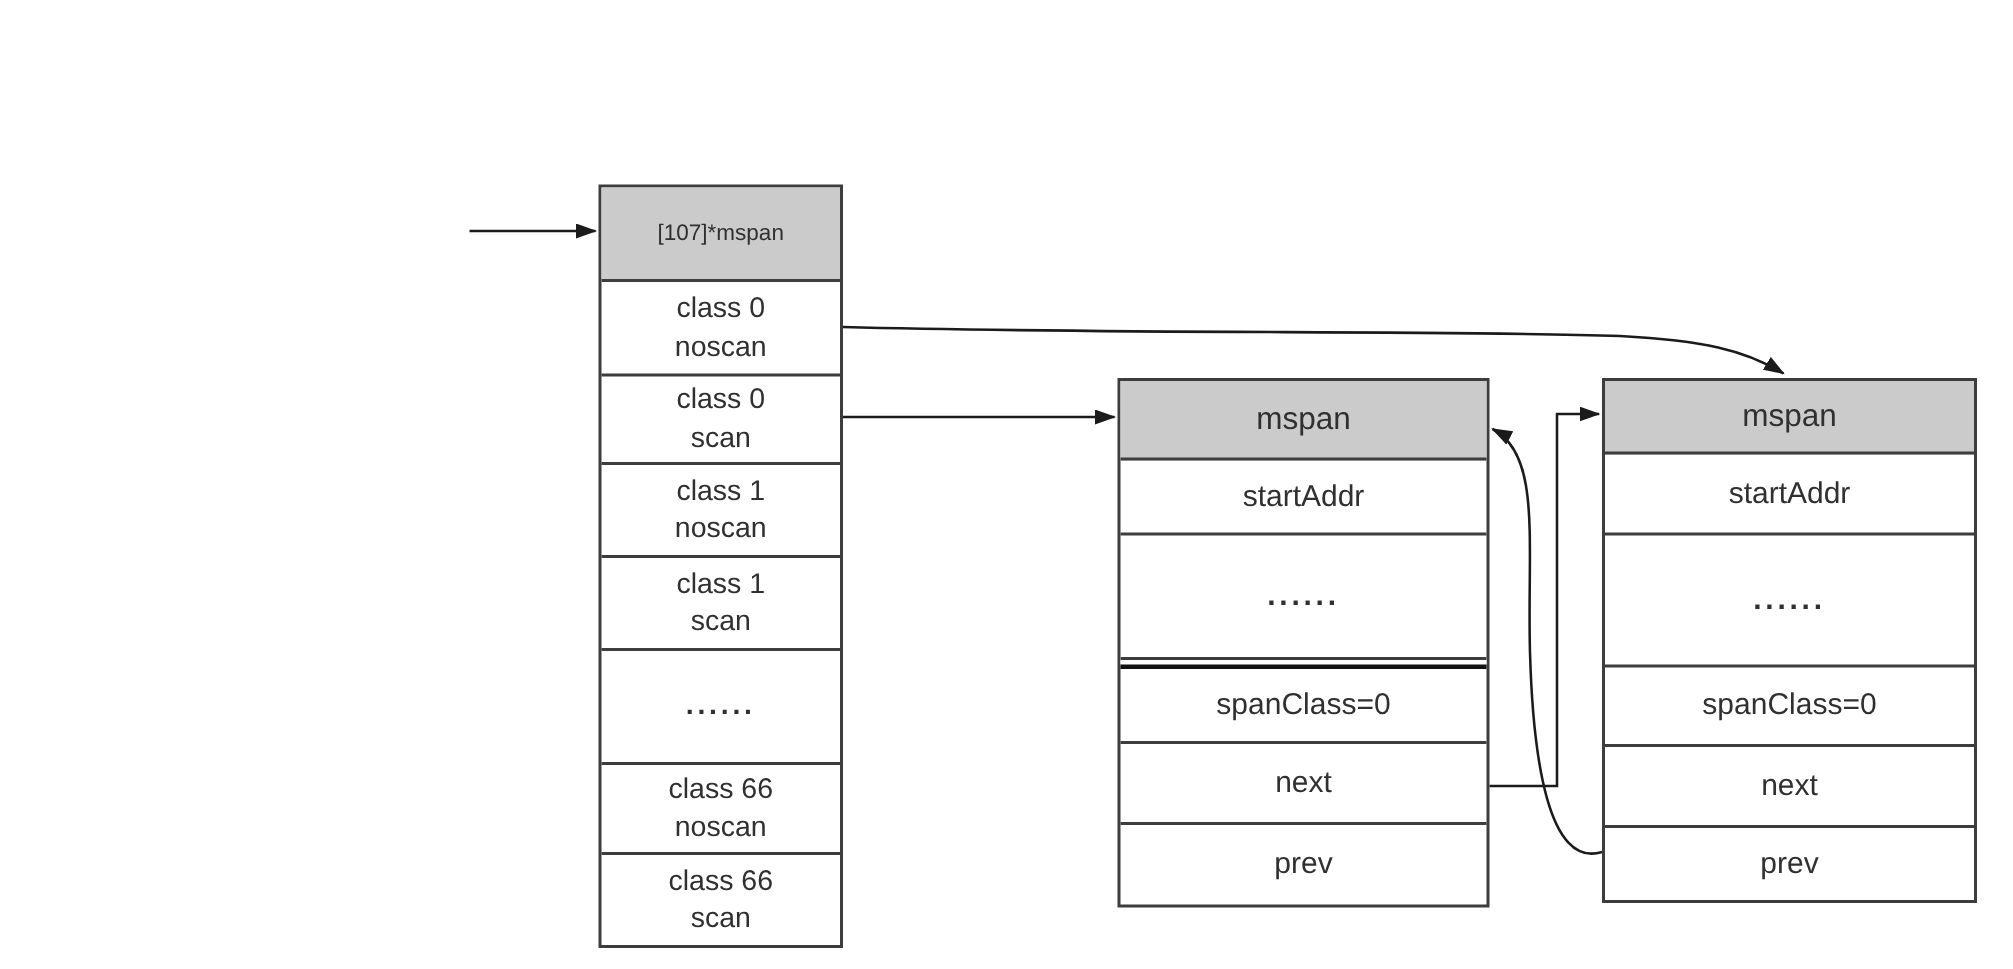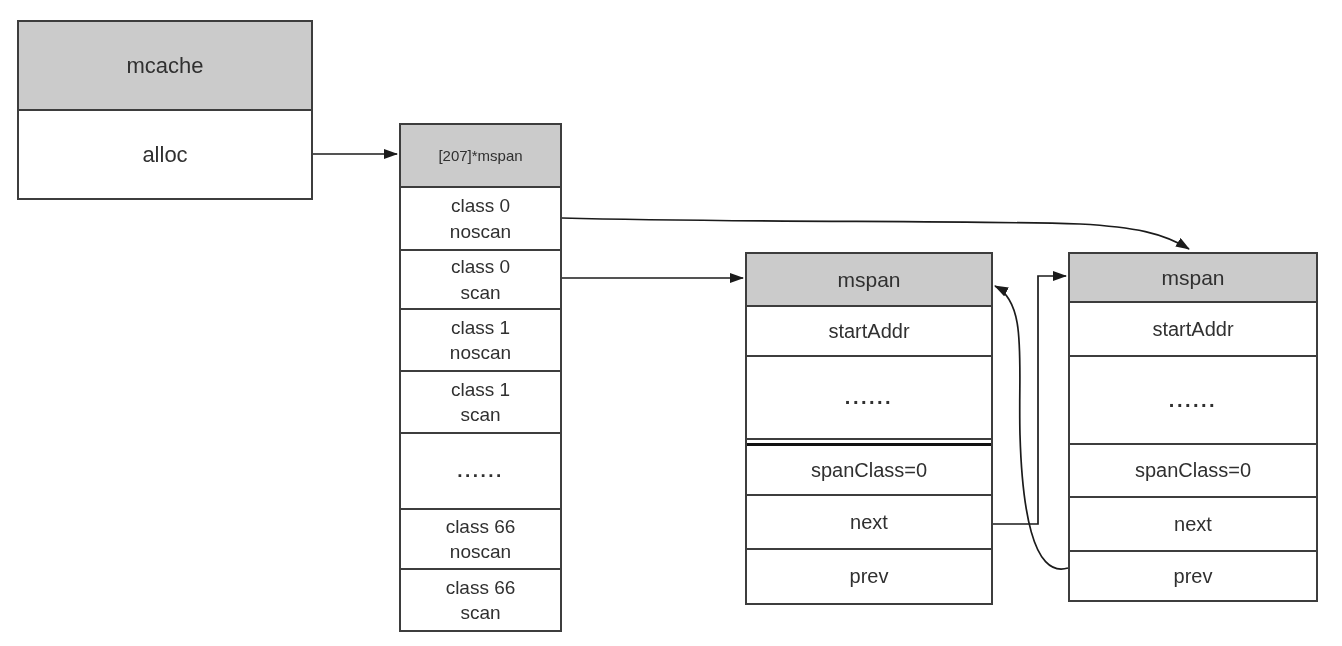--- a/index.html
+++ b/index.html
@@ -42,29 +42,23 @@
     background:#ffffff;
   }
   .cell.dots { letter-spacing:2.5px; font-weight:600; }
   svg.edges { position:absolute; inset:0; pointer-events:none; }
 </style>
 </head>
 <body>
 
 <div class="canvas">
 
-  <div class="box" style="left: 17px; top: 20px; width: 296px;">
-    <div class="box-header" style="height: 89px; font-size: 22px;">mcache</div>
-    <div class="cells">
-        <div class="cell first" style="height: 87px; font-size: 22px;">alloc</div>
-      </div>
-  </div>
 
   <div class="box" style="left: 399px; top: 123px; width: 163px;">
-    <div class="box-header" style="height: 63px; font-size: 15px;">[207]*mspan</div>
+    <div class="box-header" style="height: 63px; font-size: 15px;">[107]*mspan</div>
     <div class="cells">
         <div class="cell first" style="height: 61px; font-size: 19px;">class 0
 noscan</div>
         <div class="cell" style="height: 59px; font-size: 19px;">class 0
 scan</div>
         <div class="cell" style="height: 62px; font-size: 19px;">class 1
 noscan</div>
         <div class="cell" style="height: 62px; font-size: 19px;">class 1
 scan</div>
         <div class="cell dots" style="height: 76px; font-size: 19px;">......</div>

